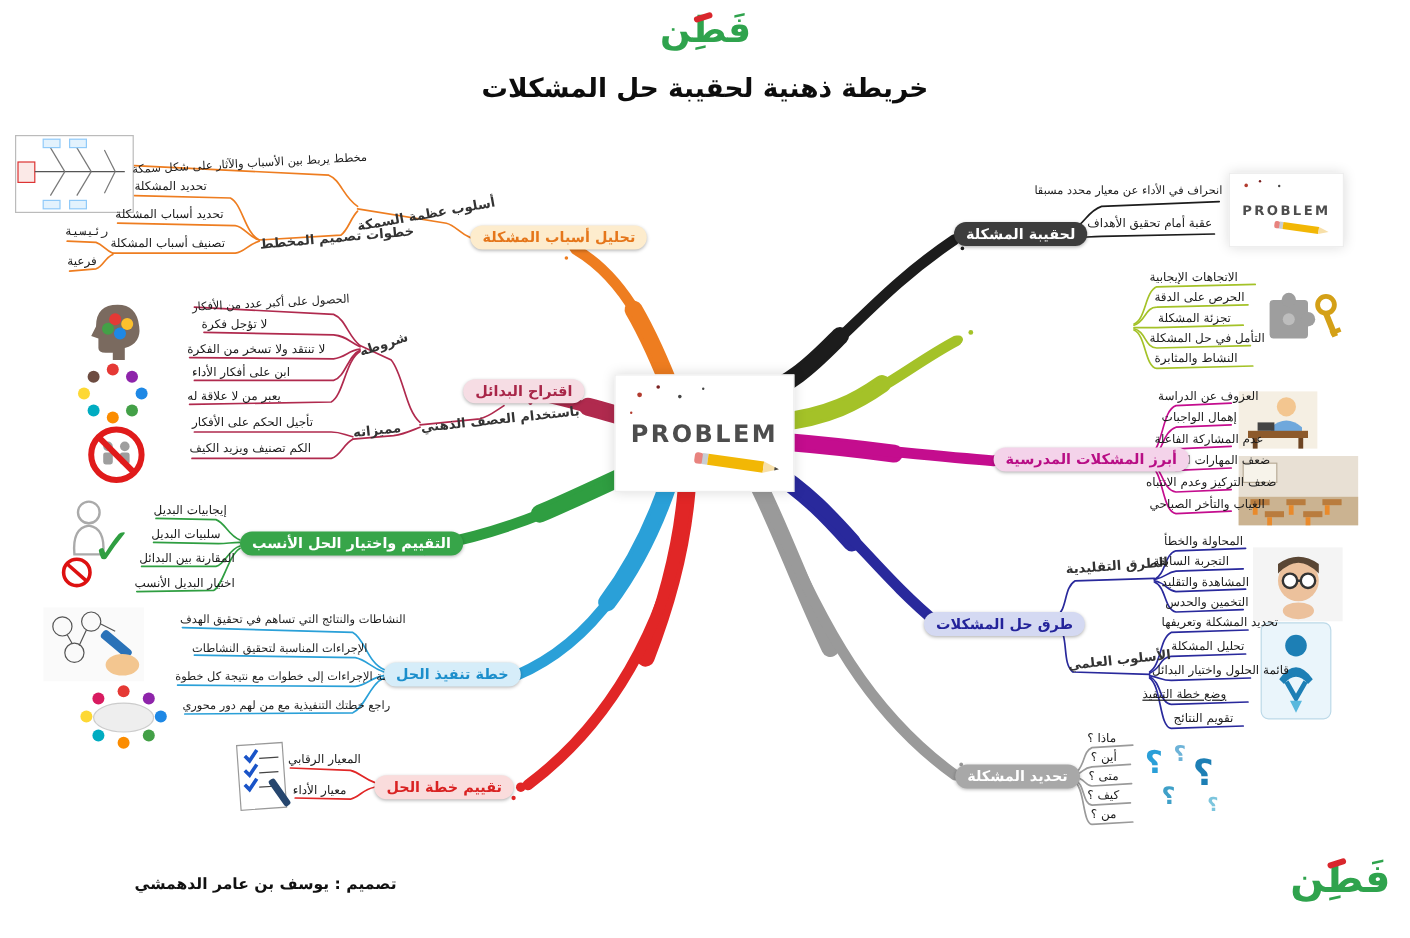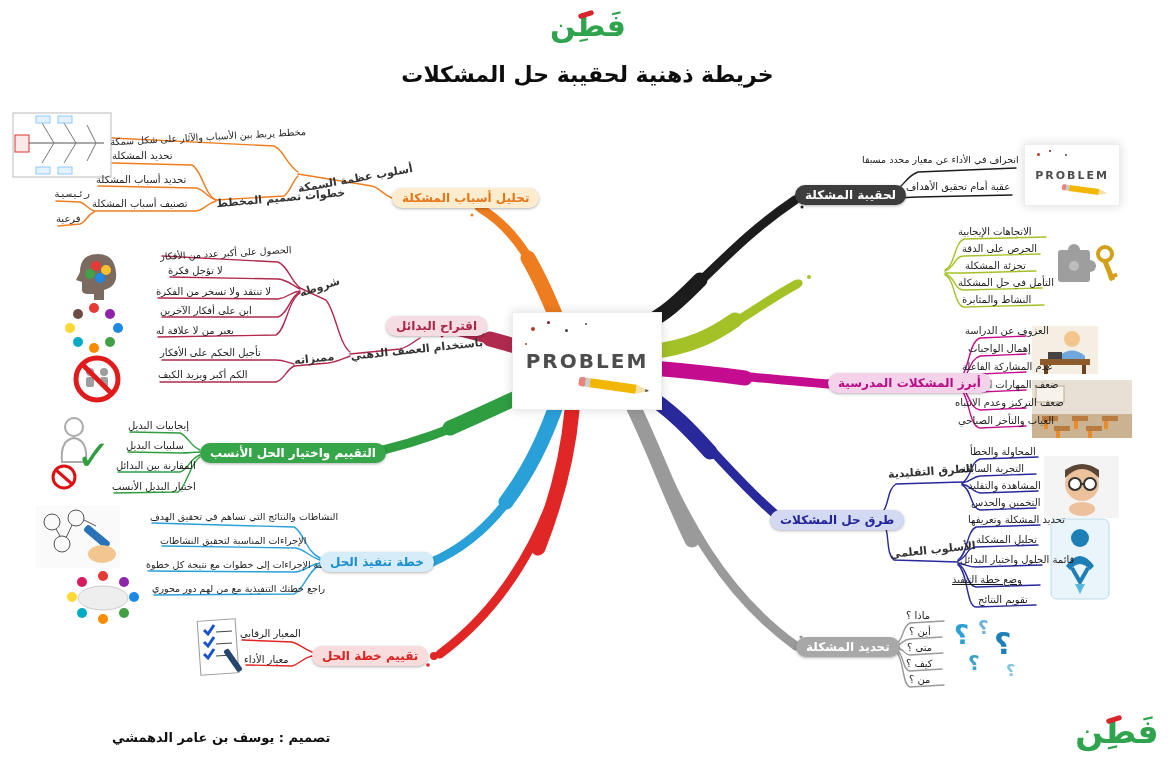--- a/index.html
+++ b/index.html
@@ -366,25 +366,25 @@
       <rect x="46" y="55" width="14" height="7" fill="#e3f2fd" stroke="#90caf9"></rect>
     </svg>
   </div>
 
   <div class="node" style="left: 386px; top: 316px; --c: #a82648; --bg: #f6dde4;" dir="rtl">اقتراح البدائل</div>
   <div class="subhead" style="left:350px;top:336px;transform:rotate(-6deg);transform-origin:100% 50%;" dir="rtl">باستخدام العصف الذهني</div>
   <div class="subhead" style="left:298px;top:274px;transform:rotate(-18deg);transform-origin:100% 50%;" dir="rtl">شروطه</div>
   <div class="leaf sm" style="left:160px;top:244px;transform:rotate(-3deg);transform-origin:100% 50%;" dir="rtl">الحصول على أكبر عدد من الأفكار</div>
   <div class="leaf" style="left:168px;top:265px;" dir="rtl">لا تؤجل فكرة</div>
   <div class="leaf" style="left:156px;top:286px;" dir="rtl">لا تنتقد ولا تسخر من الفكرة</div>
-  <div class="leaf" style="left:160px;top:305px;" dir="rtl">ابن على أفكار الآخرين</div>
+  <div class="leaf" style="left:160px;top:305px;" dir="rtl">ابن على أفكار الأداء</div>
   <div class="leaf" style="left:156px;top:325px;" dir="rtl">يعبر من لا علاقة له</div>
   <div class="subhead" style="left:294px;top:350px;transform:rotate(-6deg);transform-origin:100% 50%;" dir="rtl">مميزاته</div>
   <div class="leaf" style="left:160px;top:347px;" dir="rtl">تأجيل الحكم على الأفكار</div>
-  <div class="leaf" style="left:158px;top:369px;" dir="rtl">الكم أكبر ويزيد الكيف</div>
+  <div class="leaf" style="left:158px;top:369px;" dir="rtl">الكم تصنيف ويزيد الكيف</div>
   <div class="illus" style="left:66px;top:246px;">
     <svg width="60" height="58" viewBox="0 0 60 58">
       <path d="M38 54 V44 Q52 40 50 26 Q48 8 32 8 Q14 8 14 26 L10 34 L16 36 V44 Q16 48 22 48 L28 48 V54 Z" fill="#7a6a5f"></path>
       <circle cx="30" cy="20" r="5" fill="#e53935"></circle>
         <circle cx="40" cy="24" r="5" fill="#fbc02d"></circle>
       <circle cx="24" cy="28" r="5" fill="#43a047"></circle>
         <circle cx="34" cy="32" r="5" fill="#1e88e5"></circle>
     </svg>
   </div>
   <div class="illus" style="left:62px;top:300px;">

